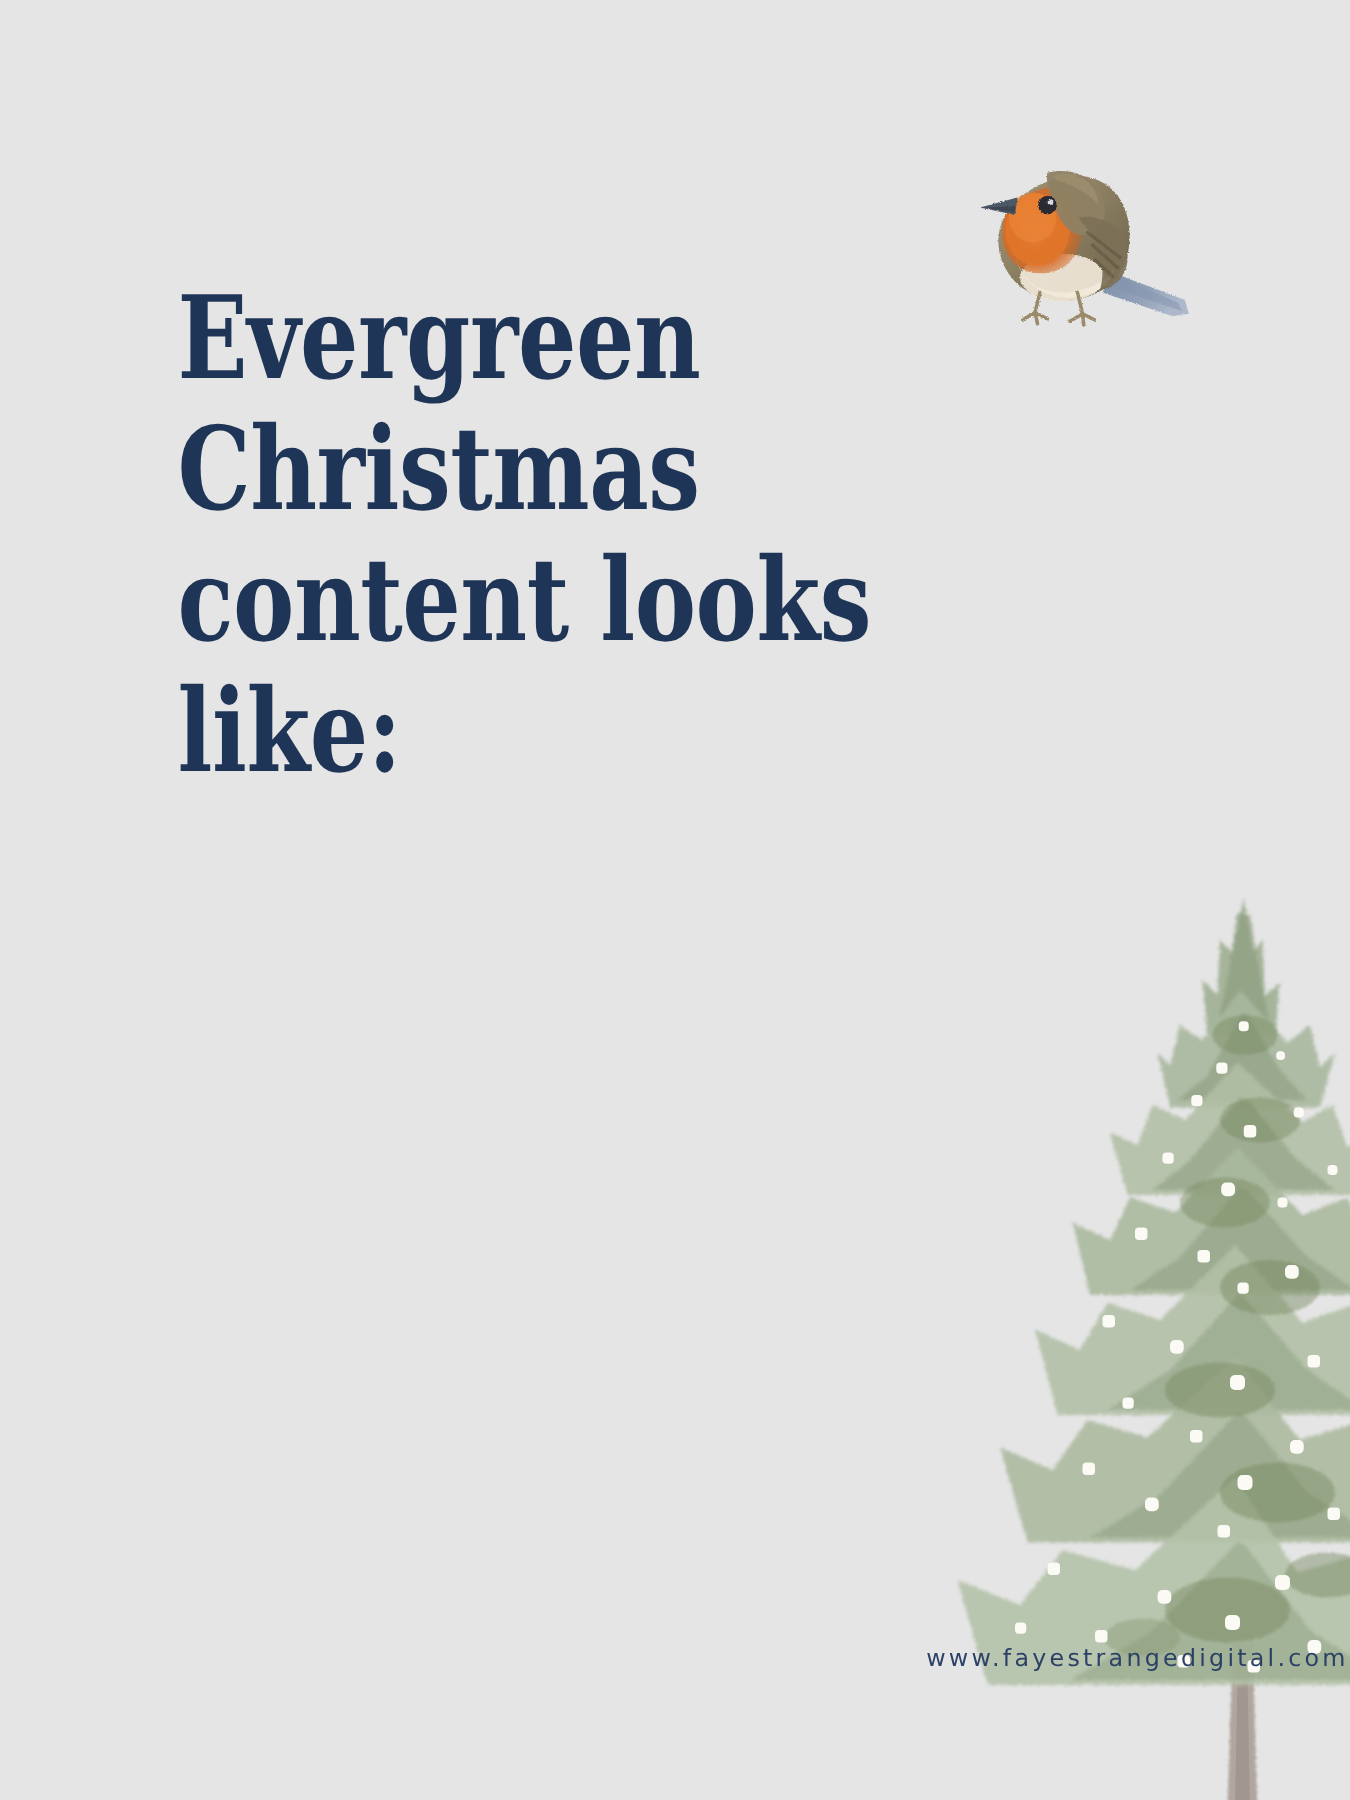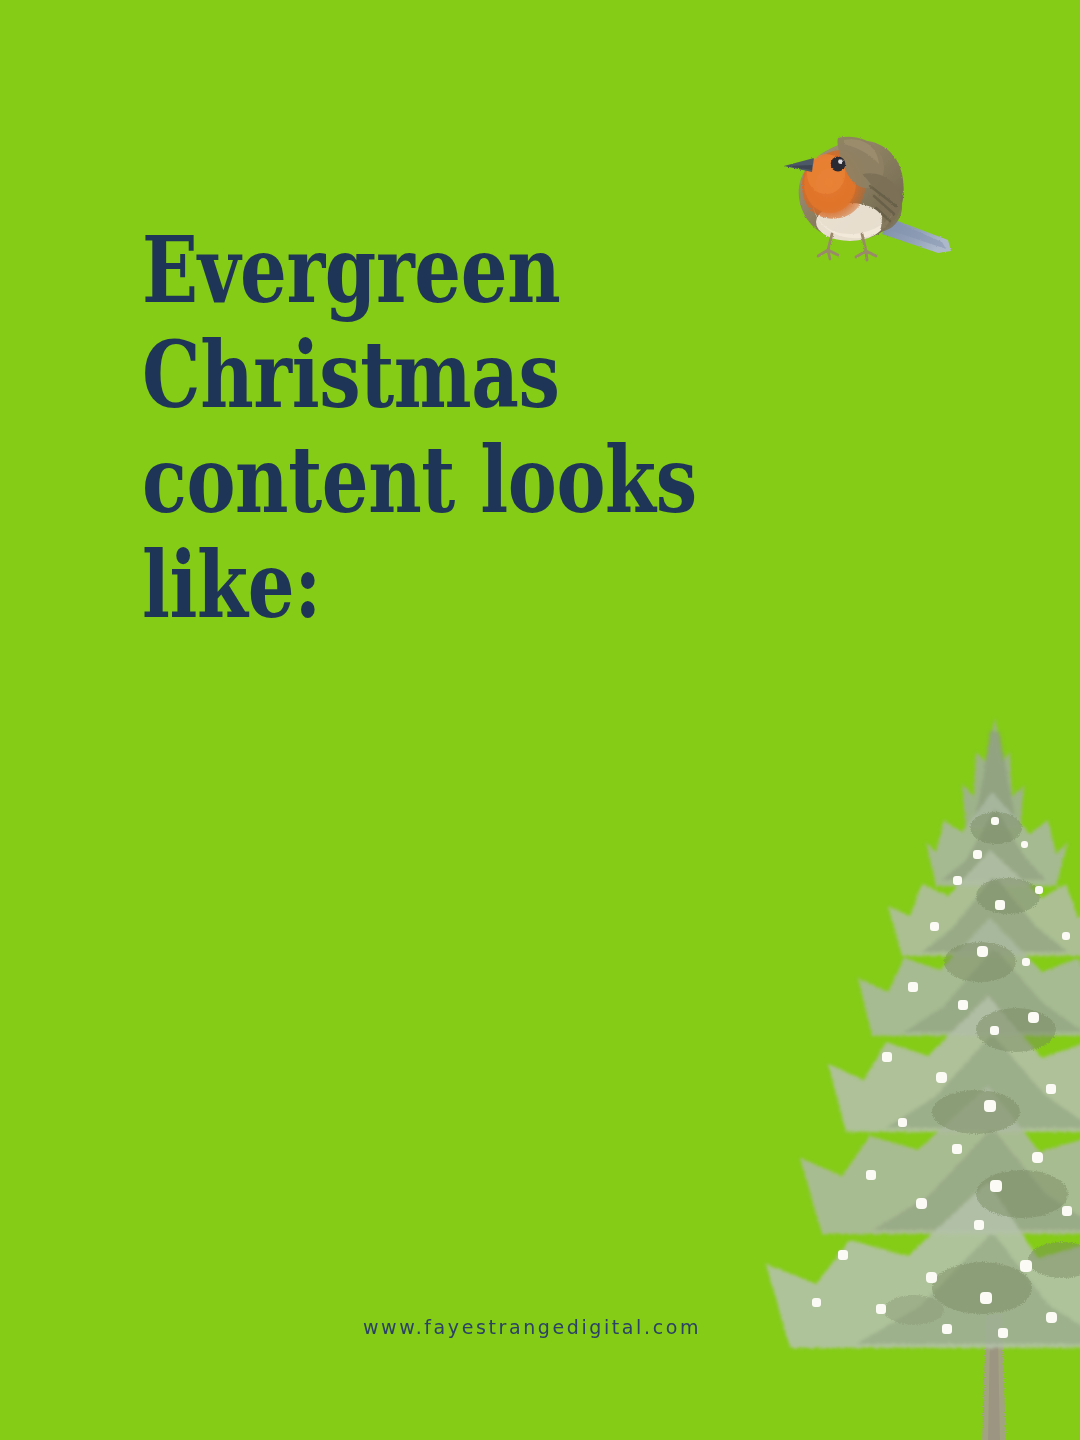--- a/index.html
+++ b/index.html
@@ -10,21 +10,21 @@
     width: 1080px;
     height: 1440px;
     overflow: hidden;
     font-family: "Liberation Serif", serif;
   }
 
   #poster {
     position: relative;
     width: 1080px;
     height: 1440px;
-    background: #84cc16;
+    background: #e5e5e5;
     overflow: hidden;
   }
 
   
   .art {
     position: absolute;
     pointer-events: none;
   }
 
   #tree-art {
@@ -95,23 +95,23 @@
     top: 36px;
     width: 17px;
     height: 17px;
     border-radius: 50%;
     background: #1F3557;
   }
 
   #footer-url {
     position: absolute;
     left: 0;
-    right: 16px;
+    right: 1px;
     top: 1316px;
-    text-align: center;
+    text-align: right;
     font-family: "DejaVu Sans", "Liberation Sans", sans-serif;
     font-size: 19px;
     font-weight: 400;
     letter-spacing: 2.6px;
     color: #2C4166;
     z-index: 4;
   }
 </style>
 </head>
 <body>

